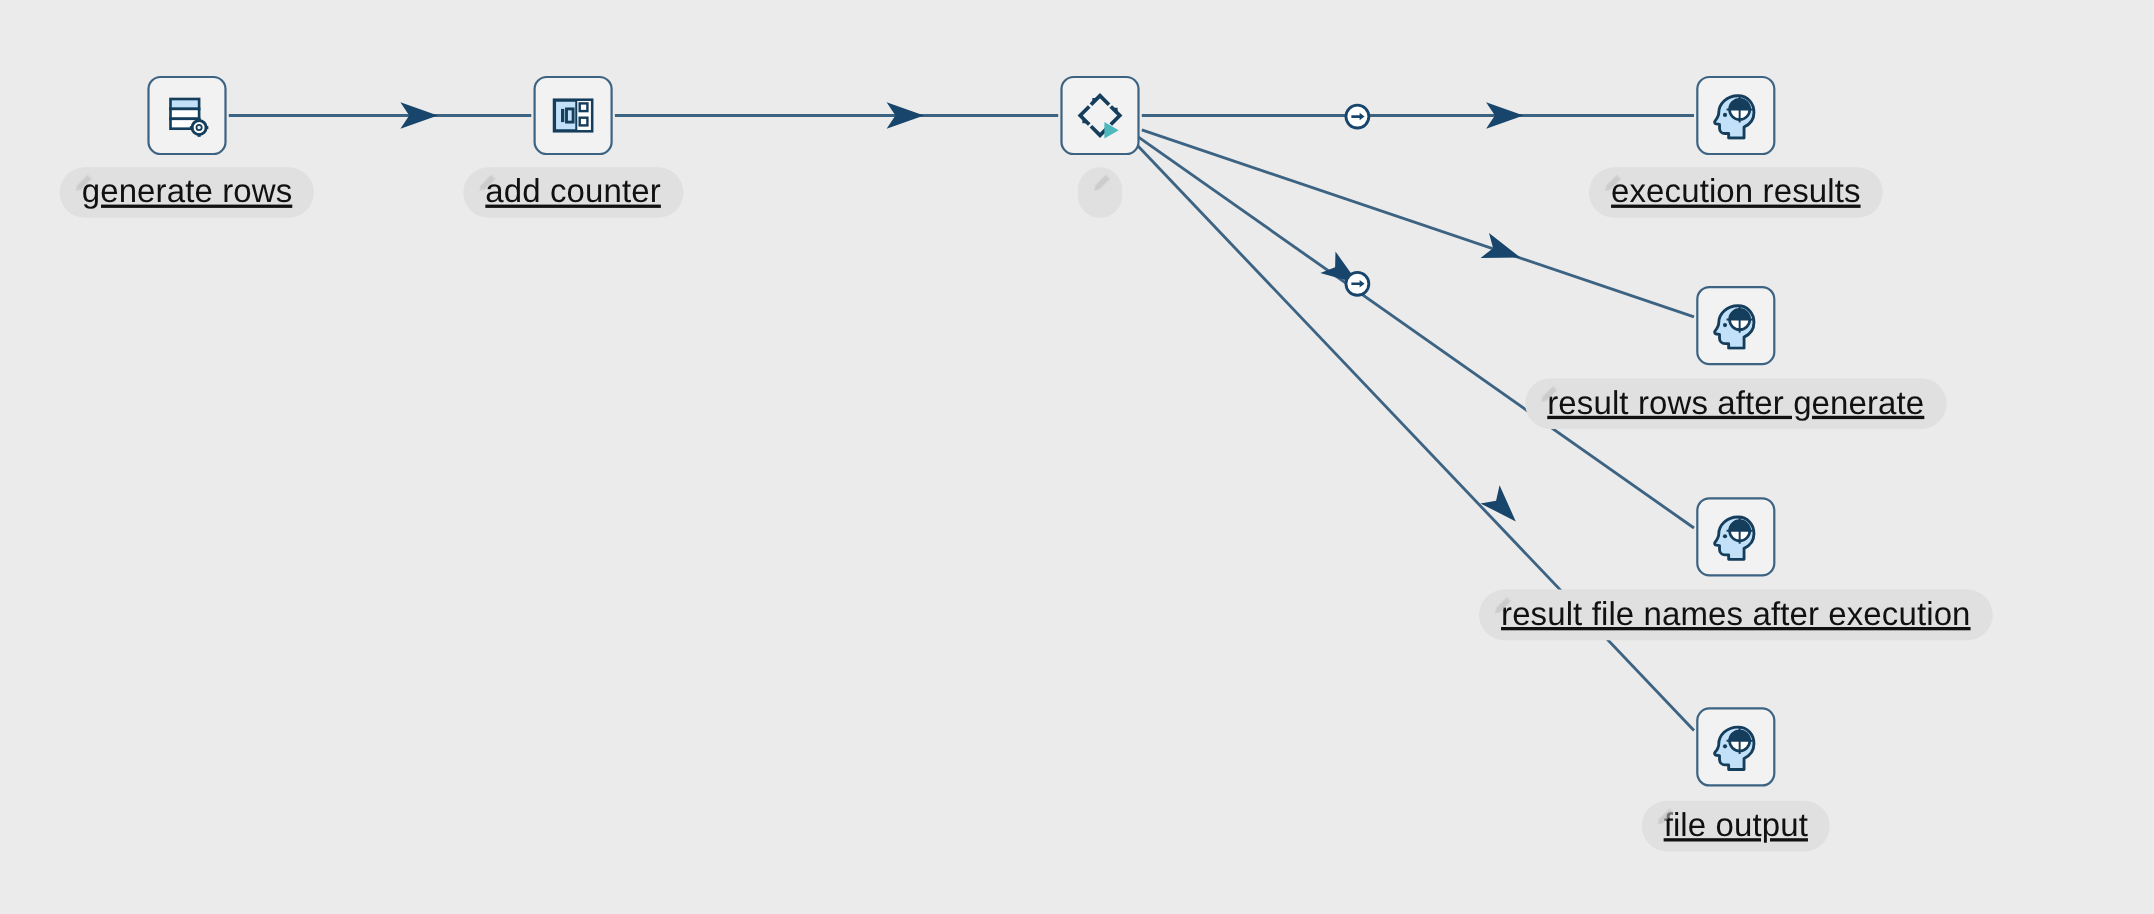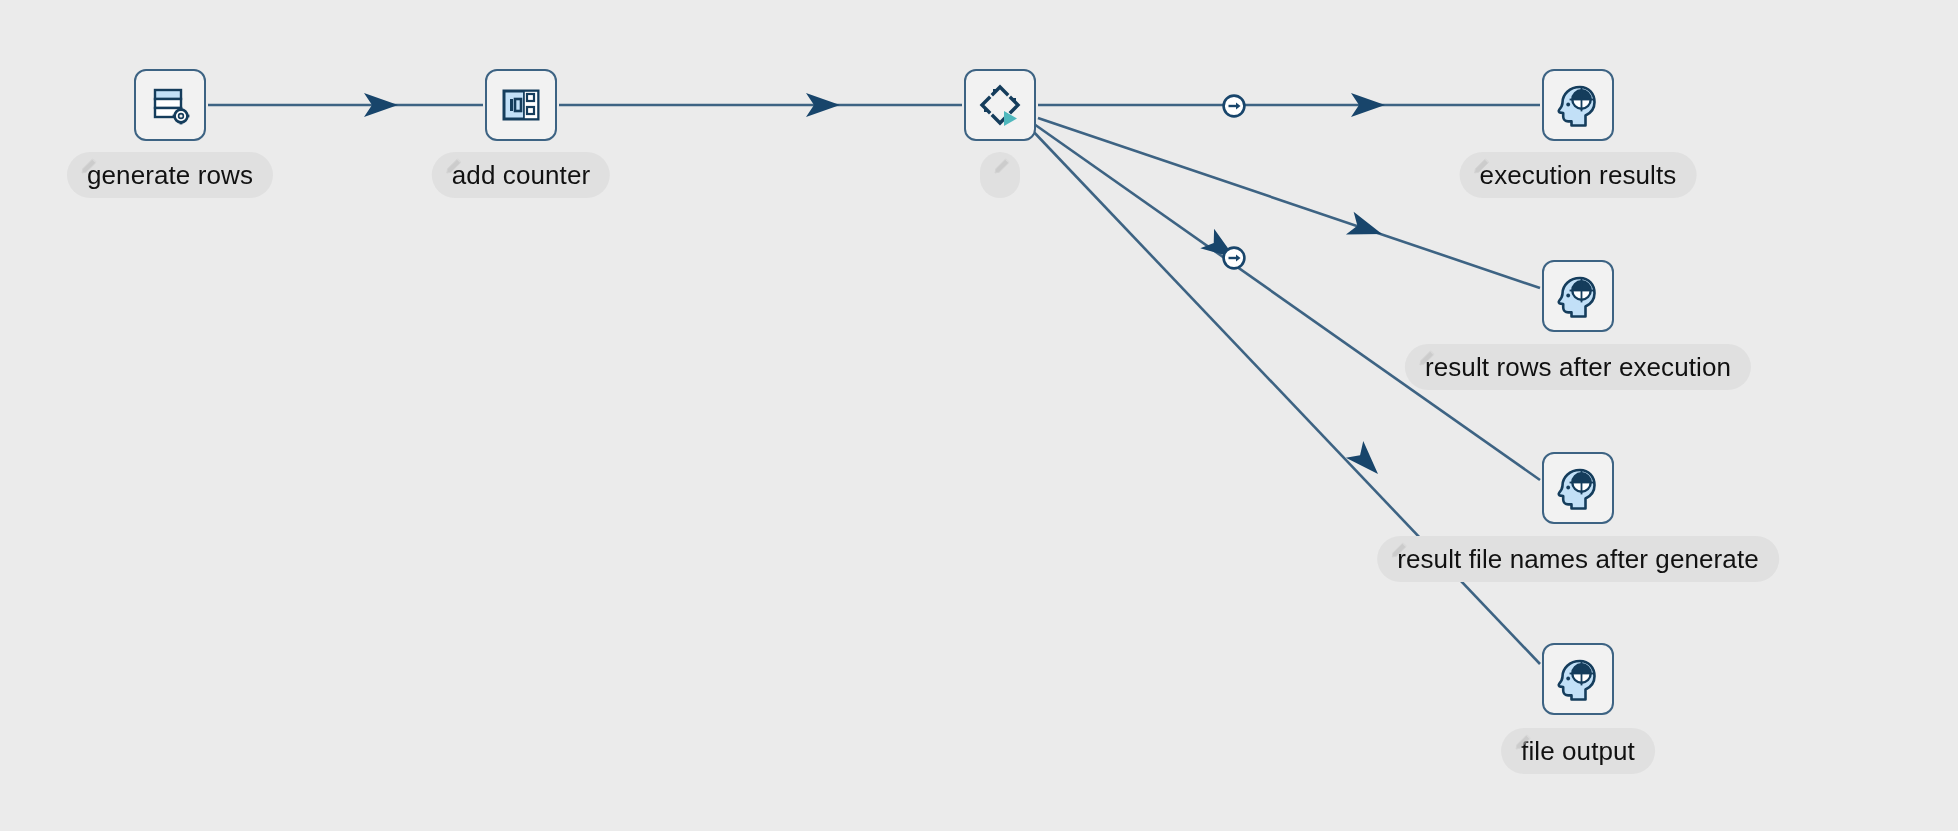--- a/index.html
+++ b/index.html
@@ -44,24 +44,25 @@
     box-sizing: border-box;
     background: #e0e0e0;
     border-radius: 23px;
     display: flex;
     align-items: center;
     padding: 0 20px;
     white-space: nowrap;
     transform: translateX(-50%);
   }
   .label-text {
-    font-size: 26px;
+    font-size: 30px;
     line-height: 30px;
     color: #111111;
     letter-spacing: 0.1px;
+    text-decoration: underline;
   }
   .pencil-icon {
     position: absolute;
     left: 12px;
     top: 4px;
     width: 20px;
     height: 20px;
     opacity: 0.55;
     pointer-events: none;
   }
@@ -241,28 +242,28 @@
       <path d="M3 17 L3.8 12.8 L13.6 3 L17 6.4 L7.2 16.2 Z" fill="#bdbdbd" stroke="#c9c9c9" stroke-width="1"></path>
       <path d="M13.6 3 L17 6.4" stroke="#d6d6d6" stroke-width="1.6"></path>
     </svg></span>
         <span class="label-text">execution results</span>
       </div>
       <div class="label-pill" style="left: 1578px; top: 344px;">
         <span class="pencil-icon"><svg width="20" height="20" viewBox="0 0 20 20">
       <path d="M3 17 L3.8 12.8 L13.6 3 L17 6.4 L7.2 16.2 Z" fill="#bdbdbd" stroke="#c9c9c9" stroke-width="1"></path>
       <path d="M13.6 3 L17 6.4" stroke="#d6d6d6" stroke-width="1.6"></path>
     </svg></span>
-        <span class="label-text">result rows after execution</span>
+        <span class="label-text">result rows after generate</span>
       </div>
       <div class="label-pill" style="left: 1578px; top: 536px;">
         <span class="pencil-icon"><svg width="20" height="20" viewBox="0 0 20 20">
       <path d="M3 17 L3.8 12.8 L13.6 3 L17 6.4 L7.2 16.2 Z" fill="#bdbdbd" stroke="#c9c9c9" stroke-width="1"></path>
       <path d="M13.6 3 L17 6.4" stroke="#d6d6d6" stroke-width="1.6"></path>
     </svg></span>
-        <span class="label-text">result file names after generate</span>
+        <span class="label-text">result file names after execution</span>
       </div>
       <div class="label-pill" style="left: 1578px; top: 728px;">
         <span class="pencil-icon"><svg width="20" height="20" viewBox="0 0 20 20">
       <path d="M3 17 L3.8 12.8 L13.6 3 L17 6.4 L7.2 16.2 Z" fill="#bdbdbd" stroke="#c9c9c9" stroke-width="1"></path>
       <path d="M13.6 3 L17 6.4" stroke="#d6d6d6" stroke-width="1.6"></path>
     </svg></span>
         <span class="label-text">file output</span>
       </div>
     </div>
   <div id="hops-host">

